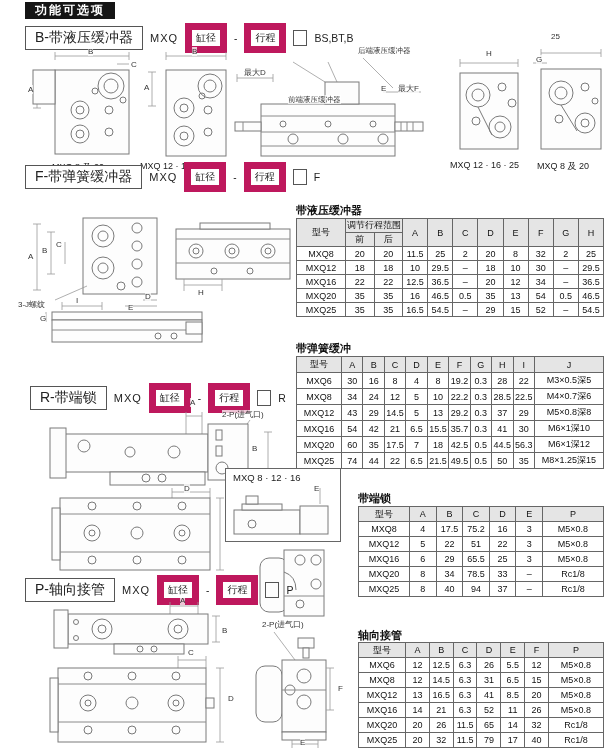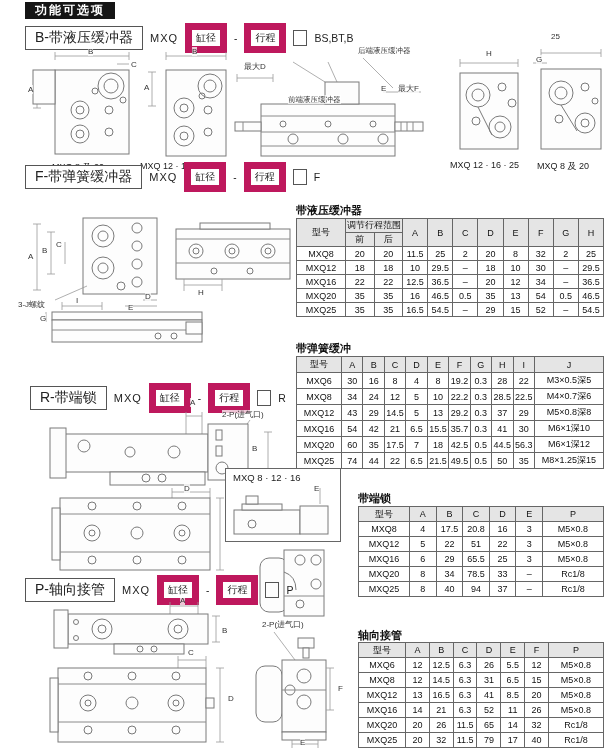--- a/index.html
+++ b/index.html
@@ -121,21 +121,21 @@
       <line x1="180" y1="74" x2="180" y2="83"></line>
     <circle cx="50" cy="76" r="3"></circle>
       <circle cx="95" cy="76" r="3"></circle>
       <circle cx="140" cy="76" r="3"></circle>
     <circle cx="60" cy="91" r="5"></circle>
       <circle cx="110" cy="91" r="5"></circle>
       <circle cx="150" cy="91" r="5"></circle>
   </svg>
   <span class="dlabel cn" style="left:288px;top:52px;margin-top:43px;">前端液压缓冲器</span>
   <span class="dlabel cn" style="left:358px;top:46px;">后端液压缓冲器</span>
-  <span class="dlabel" style="left:244px;top:62px;">最大D</span>
+  <span class="dlabel" style="left:244px;top:68px;">最大D</span>
   <span class="dlabel" style="left:381px;top:84px;">E</span>
   <span class="dlabel" style="left:398px;top:84px;">最大F</span>
 
   <svg class="draw" style="left:452px;top:55px;" width="75" height="102" viewBox="0 0 75 102">
     <line class="dim" x1="8" y1="8" x2="66" y2="8"></line>
       <line class="dim" x1="8" y1="4" x2="8" y2="12"></line>
       <line class="dim" x1="66" y1="4" x2="66" y2="12"></line>
     <rect class="body" x="8" y="18" width="58" height="76"></rect>
     <circle cx="26" cy="40" r="12"></circle>
       <circle cx="26" cy="40" r="6"></circle>
@@ -527,21 +527,21 @@
           <th>D</th>
           <th>E</th>
           <th>P</th>
         </tr>
     </thead>
     <tbody>
         <tr>
           <td>MXQ8</td>
           <td>4</td>
           <td>17.5</td>
-          <td>20.8</td>
+          <td>75.2</td>
           <td>16</td>
           <td>3</td>
           <td>M5×0.8</td>
         </tr>
         <tr>
           <td>MXQ12</td>
           <td>5</td>
           <td>22</td>
           <td>51</td>
           <td>22</td>

